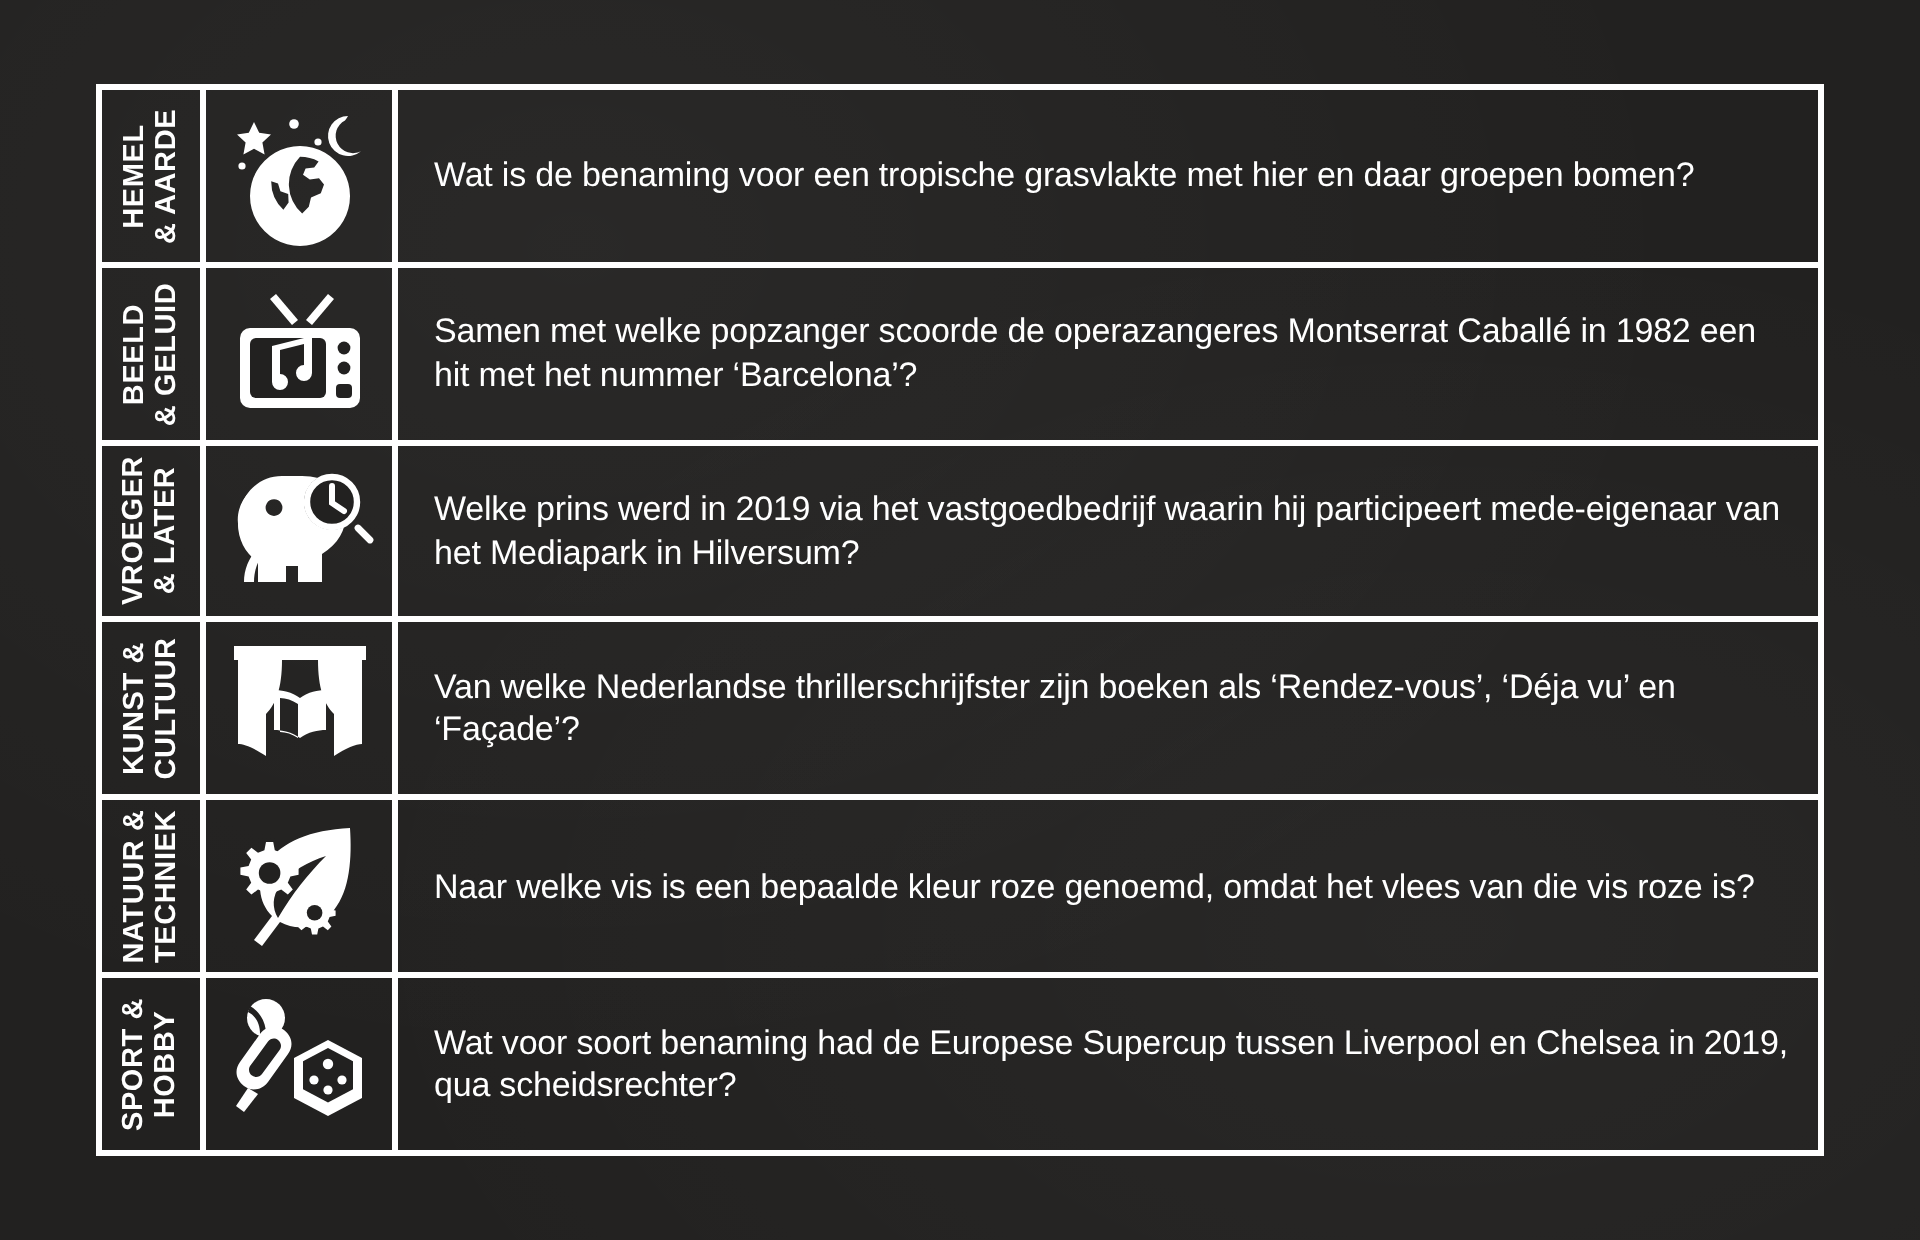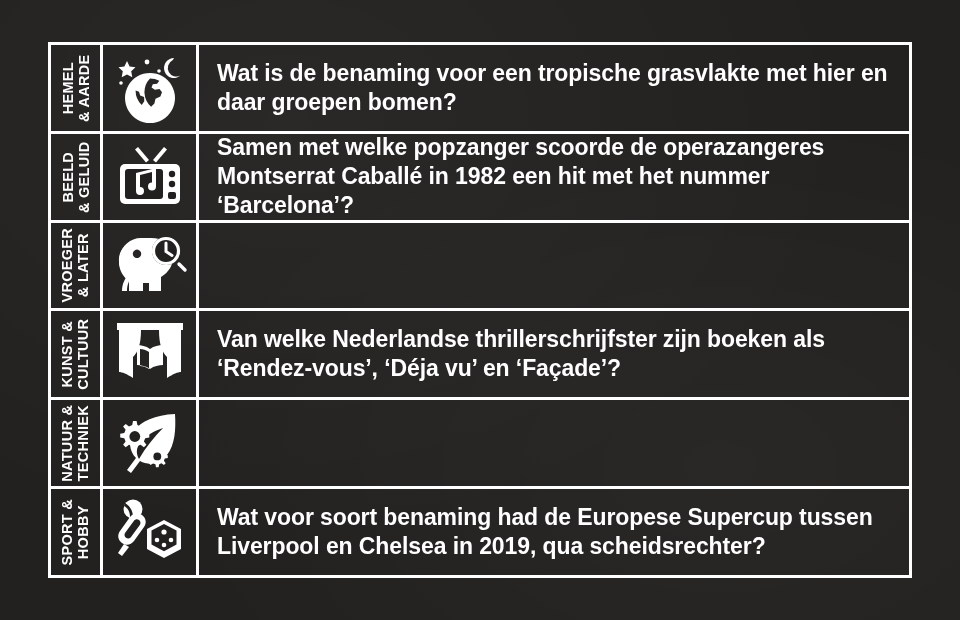--- a/index.html
+++ b/index.html
@@ -87,22 +87,22 @@
   .q-cell {
     flex: 1 1 auto;
     display: flex;
     align-items: center;
     padding: 6px 14px 6px 18px;
     box-sizing: border-box;
     min-width: 0;
   }
   .q-text {
     color: #ffffff;
-    font-size: 23px;
-    font-weight: bold;
+    font-size: 17px;
+    font-weight: normal;
     line-height: 1.26;
     letter-spacing: -0.1px;
   }
 </style>
 </head>
 <body>
 
 <div id="board">
   <div id="card">
 
@@ -169,20 +169,23 @@
             <path d="M14 16 c-7 6 -8 17 -3 25 l4 -2 c-4 -7 -3 -14 2 -19z"></path>
             <path d="M30 8 c-13 0 -22 11 -22 24 0 8 4 15 10 19 l0 10 14 0 0 -8 6 0 0 8 12 0 0 -14 c8 -5 12 -12 12 -20 0 -13 -10 -19 -22 -19z M26 28 a4.2 4.2 0 1 1 0.01 0z"></path>
             <path d="M18 44 c-4 4 -7 10 -7 17 l5 0 c0 -6 2 -11 5 -14z"></path>
             <circle cx="55" cy="21" r="14" fill="#222120"></circle>
             <circle cx="55" cy="21" r="12.5" fill="none" stroke="#ffffff" stroke-width="3.2"></circle>
             <path d="M55 13 l0 8.5 6 4" fill="none" stroke="#ffffff" stroke-width="3" stroke-linecap="round"></path>
             <path d="M68 34 l6 6" stroke="#ffffff" stroke-width="3.4" stroke-linecap="round"></path>
           </g>
         </svg>
       </div>
+      <div class="q-cell">
+        <div class="q-text">Welke prins werd in 2019 via het vastgoedbedrijf waarin hij participeert mede-eigenaar van het Mediapark in Hilversum?</div>
+      </div>
     </div>
 
     <div class="row">
       <div class="cat">
         <div class="cat-label">
           <span>KUNST &amp;</span>
           <span class="l2">CULTUUR</span>
         </div>
       </div>
       <div class="icon-cell">
@@ -210,20 +213,23 @@
       <div class="icon-cell">
         <svg width="74" height="70" viewBox="0 0 74 70" aria-hidden="true">
           <g fill="#ffffff">
             <path d="M62 6 c-20 1 -34 7 -41 17 -6 9 -5 20 2 27 l-9 12 4 3 9 -12 c9 5 20 3 27 -6 8 -10 9 -26 8 -41z M50 20 c-9 9 -17 19 -24 31 -3 -5 -3 -11 1 -16 6 -8 14 -12 23 -15z"></path>
             <path d="M20 13 l3.6 0 0.8 4.1 3.2 1.3 3.3 -2.5 2.5 2.6 -2.5 3.3 1.3 3.2 4.1 0.8 0 3.6 -4.1 0.8 -1.3 3.2 2.5 3.3 -2.5 2.6 -3.3 -2.5 -3.2 1.3 -0.8 4.1 -3.6 0 -0.8 -4.1 -3.2 -1.3 -3.3 2.5 -2.6 -2.6 2.5 -3.3 -1.3 -3.2 -4.1 -0.8 0 -3.6 4.1 -0.8 1.3 -3.2 -2.5 -3.3 2.6 -2.6 3.3 2.5 3.2 -1.3z"></path>
             <circle cx="21.8" cy="28.5" r="5.4" fill="#222120"></circle>
             <path d="M43 38 l2.6 0 0.6 3 2.3 0.9 2.4 -1.8 1.8 1.9 -1.8 2.4 0.9 2.3 3 0.6 0 2.6 -3 0.6 -0.9 2.3 1.8 2.4 -1.8 1.9 -2.4 -1.8 -2.3 0.9 -0.6 3 -2.6 0 -0.6 -3 -2.3 -0.9 -2.4 1.8 -1.9 -1.9 1.8 -2.4 -0.9 -2.3 -3 -0.6 0 -2.6 3 -0.6 0.9 -2.3 -1.8 -2.4 1.9 -1.9 2.4 1.8 2.3 -0.9z"></path>
             <circle cx="44.3" cy="48.4" r="3.9" fill="#222120"></circle>
           </g>
         </svg>
+      </div>
+      <div class="q-cell">
+        <div class="q-text">Naar welke vis is een bepaalde kleur roze genoemd, omdat het vlees van die vis roze is?</div>
       </div>
     </div>
 
     <div class="row">
       <div class="cat">
         <div class="cat-label">
           <span>SPORT &amp;</span>
           <span class="l2">HOBBY</span>
         </div>
       </div>

